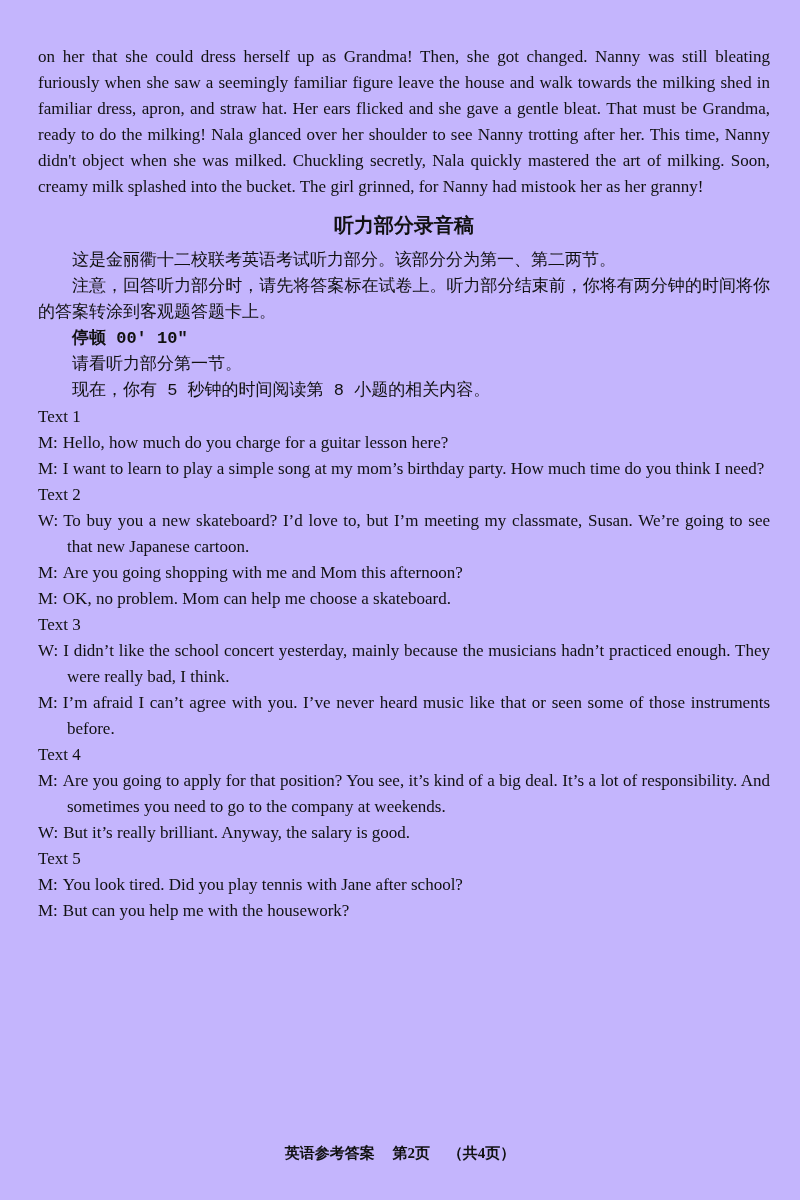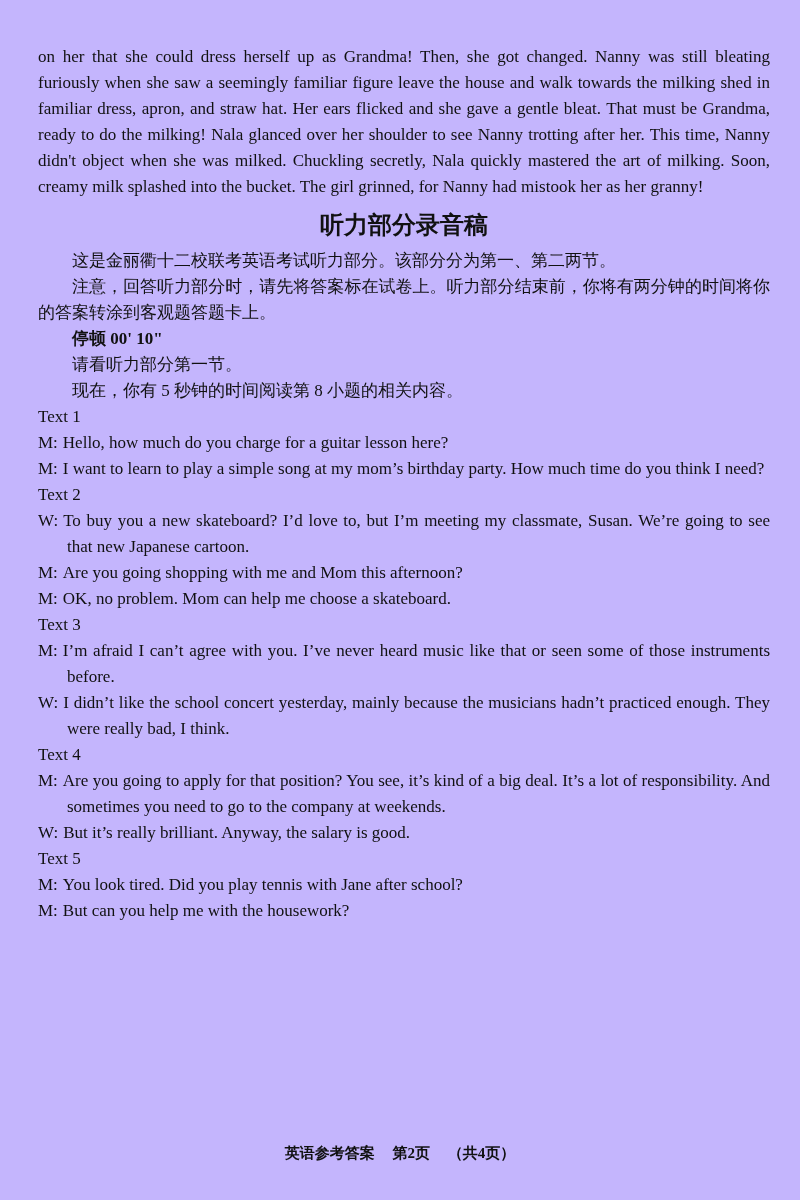--- a/index.html
+++ b/index.html
@@ -12,28 +12,28 @@
     color: #111111;
     font-family: "Liberation Serif", "DejaVu Serif", serif;
     font-size: 17px;
     line-height: 26px;
     padding: 44px 30px 0 38px;
     overflow: hidden;
   }
   p { margin: 0; }
   .story { text-align: justify; }
   .heading {
-    font-size: 24px;
+    font-size: 20px;
     line-height: 28px;
     font-weight: bold;
     text-align: center;
     margin: 11px 0 9px 0;
   }
   .cn { text-align: justify; }
-  .ind { text-indent: 2em; }
+  .ind { text-indent: 2em; font-family: Liberation Mono, monospace; }
   .bold { font-weight: bold; }
   .sec-label { font-weight: bold; margin-right: 0.9em; }
   .text-label {
     font-weight: normal;
     font-size: 17px;
     line-height: 26px;
     margin: 0;
   }
   .dl {
     padding-left: 29px;
@@ -75,22 +75,22 @@
     <p class="text-label">Text 1</p>
     <p class="dl"><span class="spk">M:</span><span>Hello, how much do you charge for a guitar lesson here?</span></p>
     <p class="dl"><span class="spk">M:</span><span>I want to learn to play a simple song at my mom’s birthday party. How much time do you think I need?</span></p>
 
     <p class="text-label">Text 2</p>
     <p class="dl"><span class="spk">W:</span><span>To buy you a new skateboard? I’d love to, but I’m meeting my classmate, Susan. We’re going to see that new Japanese cartoon.</span></p>
     <p class="dl"><span class="spk">M:</span><span>Are you going shopping with me and Mom this afternoon?</span></p>
     <p class="dl"><span class="spk">M:</span><span>OK, no problem. Mom can help me choose a skateboard.</span></p>
 
     <p class="text-label">Text 3</p>
+    <p class="dl"><span class="spk">W:</span><span>I didn’t like the school concert yesterday, mainly because the musicians hadn’t practiced enough. They were really bad, I think.</span></p>
     <p class="dl"><span class="spk">M:</span><span>I’m afraid I can’t agree with you. I’ve never heard music like that or seen some of those instruments before.</span></p>
-    <p class="dl"><span class="spk">W:</span><span>I didn’t like the school concert yesterday, mainly because the musicians hadn’t practiced enough. They were really bad, I think.</span></p>
 
     <p class="text-label">Text 4</p>
     <p class="dl"><span class="spk">M:</span><span>Are you going to apply for that position? You see, it’s kind of a big deal. It’s a lot of responsibility. And sometimes you need to go to the company at weekends.</span></p>
     <p class="dl"><span class="spk">W:</span><span>But it’s really brilliant. Anyway, the salary is good.</span></p>
 
     <p class="text-label">Text 5</p>
     <p class="dl"><span class="spk">M:</span><span>You look tired. Did you play tennis with Jane after school?</span></p>
     <p class="dl"><span class="spk">M:</span><span>But can you help me with the housework?</span></p>
 
   </section>

